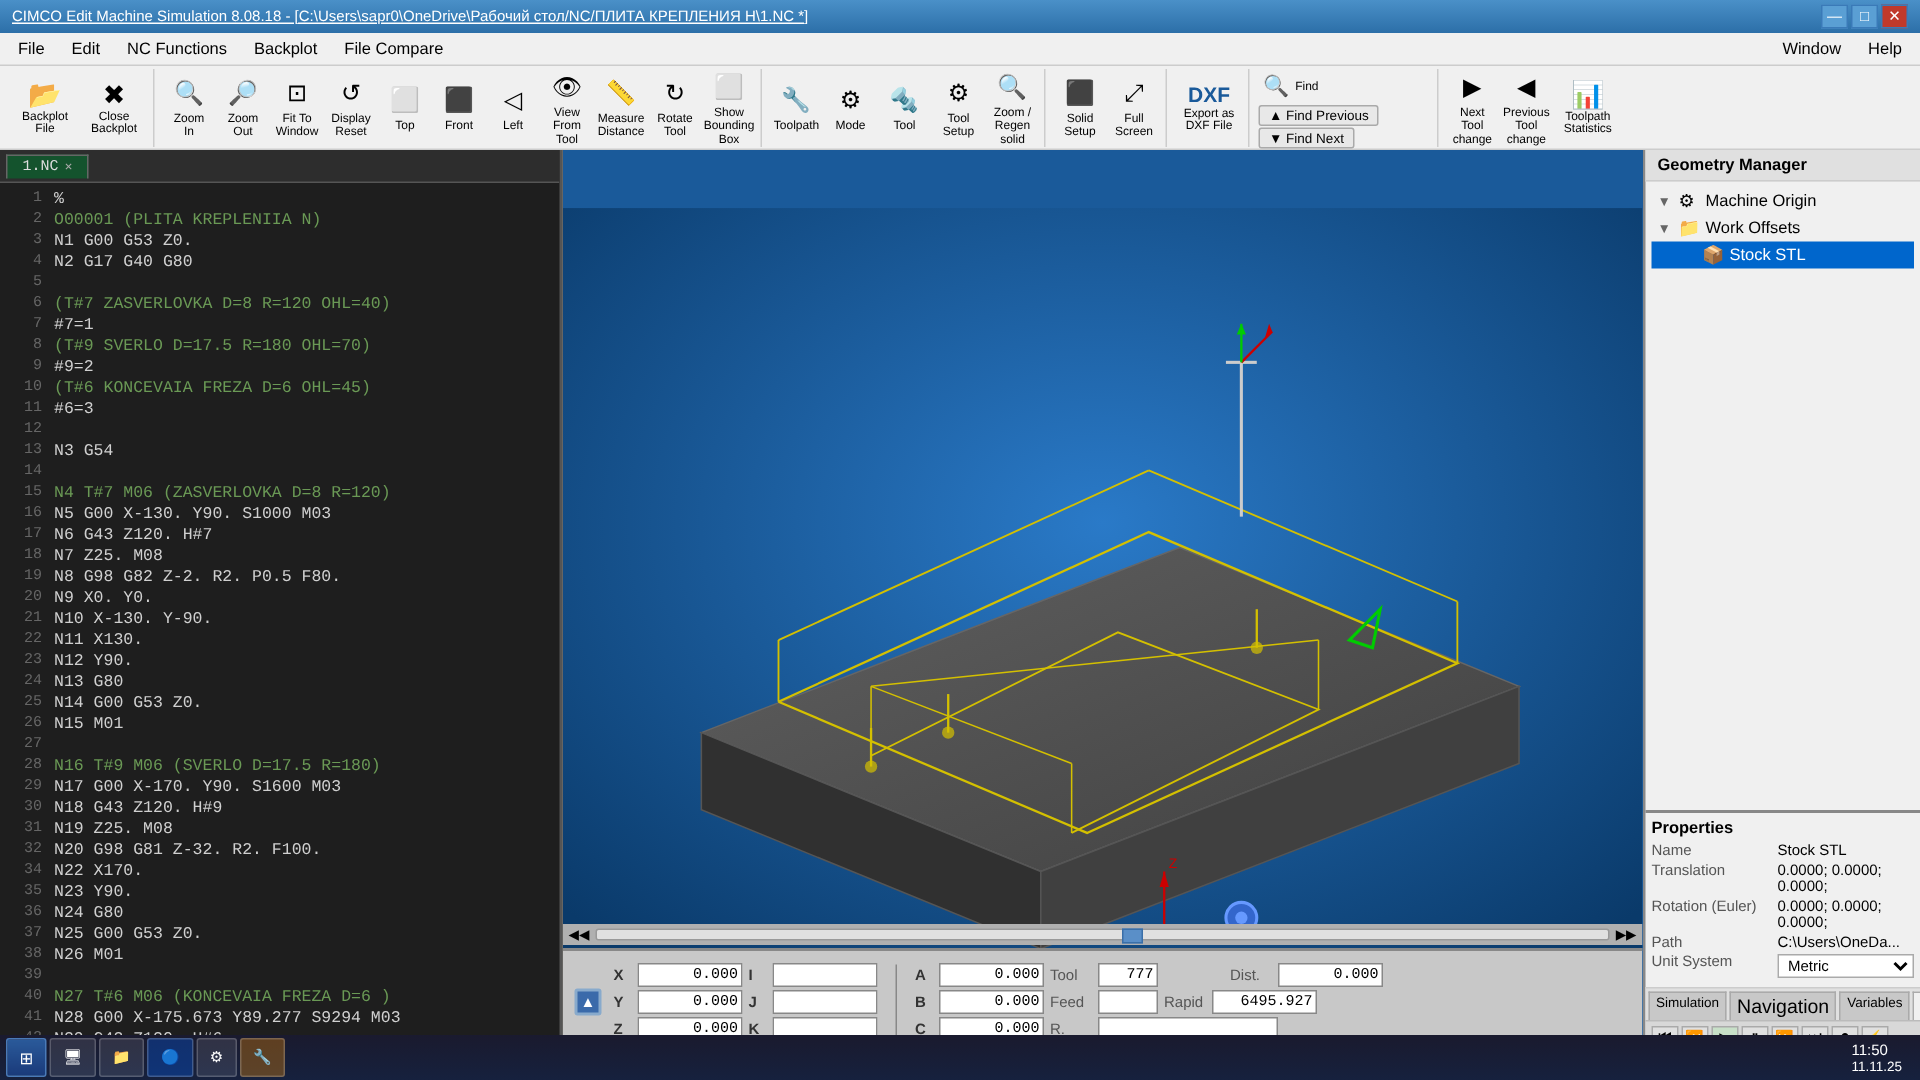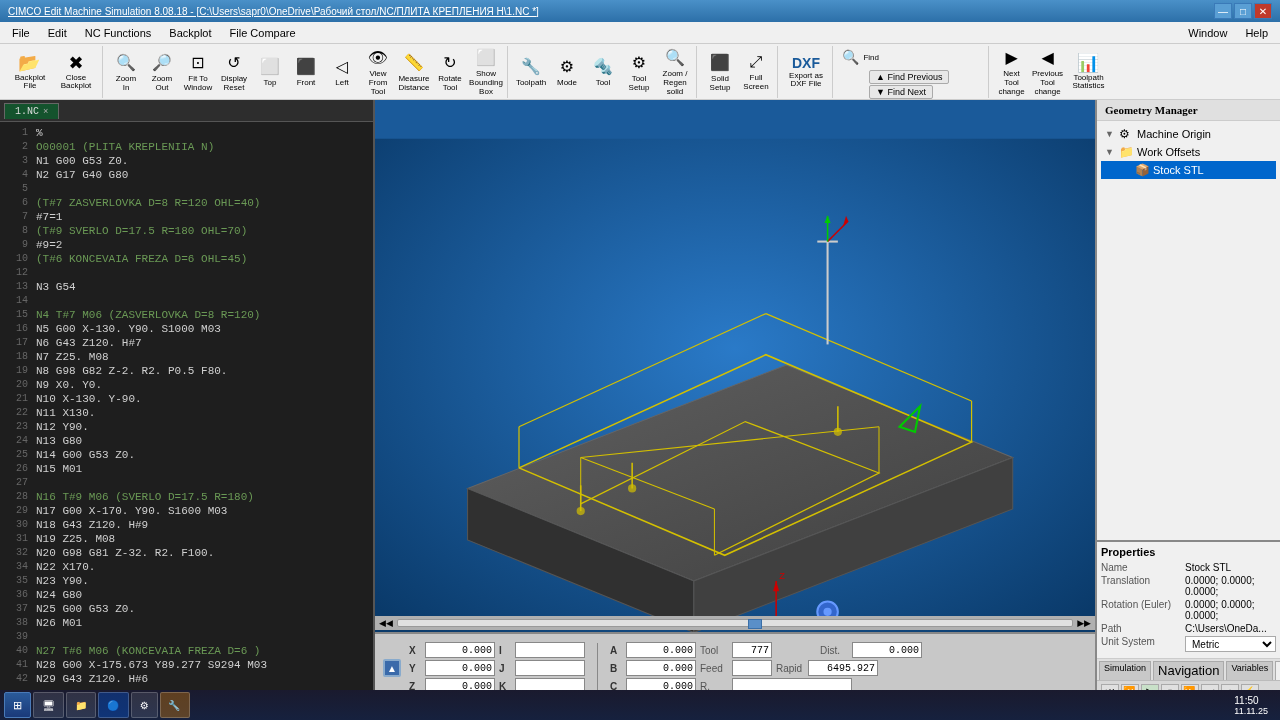--- a/index.html
+++ b/index.html
@@ -99,21 +99,20 @@
       gap: 4px;
       font-size: 10px;
     }
     .find-row button {
       font-size: 9px;
       padding: 1px 6px;
       cursor: pointer;
       background: #e8e8e8;
       border: 1px solid #aaa;
       border-radius: 2px;
-      margin-left: 30px;
     }
 
     
     #main-area {
       display: flex;
       height: calc(720px - 22px - 22px - 56px - 18px);
     }
 
     
     #left-panel {
@@ -231,21 +230,20 @@
       border-left: 2px solid #888;
       display: flex;
       flex-direction: column;
     }
     #geometry-manager-header {
       background: #e0e0e0;
       padding: 4px 8px;
       font-size: 11px;
       font-weight: bold;
       border-bottom: 1px solid #ccc;
-      font-family: Liberation Serif, serif;
     }
     #geometry-tree {
       flex: 1;
       padding: 4px;
       overflow-y: auto;
     }
     .tree-item {
       display: flex;
       align-items: center;
       padding: 2px 4px;
@@ -599,20 +597,24 @@
           <span class="line-num">8</span>
           <span class="line-text comment">(T#9 SVERLO D=17.5 R=180 OHL=70)</span>
         </div>
         <div class="nc-line">
           <span class="line-num">9</span>
           <span class="line-text">#9=2</span>
         </div>
         <div class="nc-line">
           <span class="line-num">10</span>
           <span class="line-text comment">(T#6 KONCEVAIA FREZA D=6 OHL=45)</span>
+        </div>
+        <div class="nc-line">
+          <span class="line-num">11</span>
+          <span class="line-text">#6=3</span>
         </div>
         <div class="nc-line">
           <span class="line-num">12</span>
           <span class="line-text"></span>
         </div>
         <div class="nc-line">
           <span class="line-num">13</span>
           <span class="line-text">N3 G54</span>
         </div>
         <div class="nc-line">

